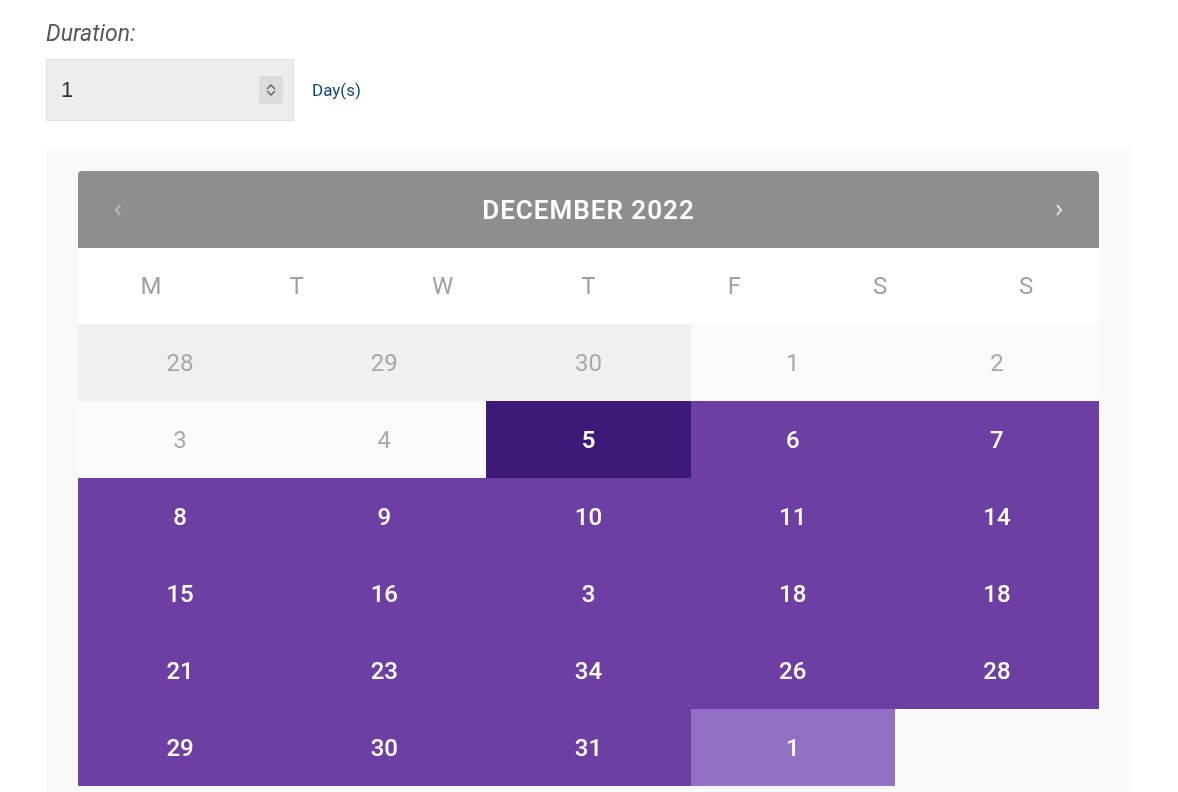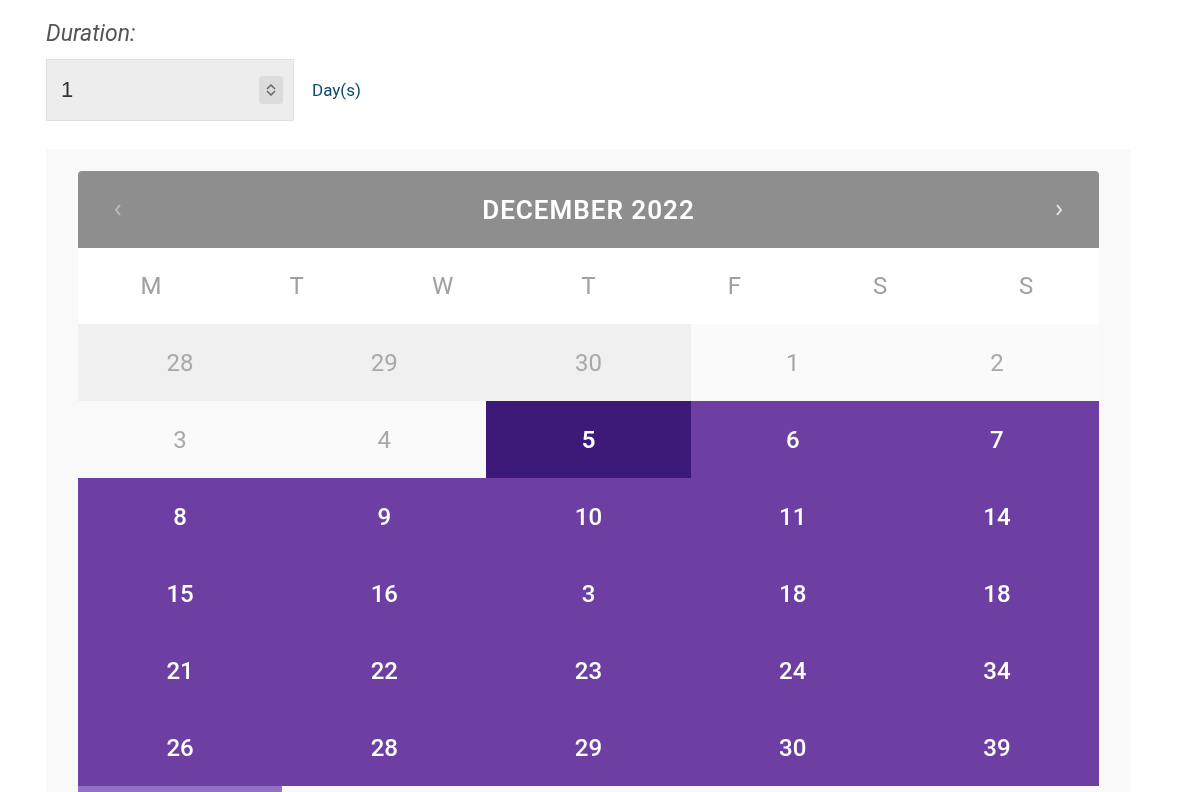--- a/index.html
+++ b/index.html
@@ -215,26 +215,24 @@
       <div class="day-cell in-range">9</div>
       <div class="day-cell in-range">10</div>
       <div class="day-cell in-range">11</div>
       <div class="day-cell in-range">14</div>
       <div class="day-cell in-range">15</div>
       <div class="day-cell in-range">16</div>
       <div class="day-cell in-range">3</div>
       <div class="day-cell in-range">18</div>
       <div class="day-cell in-range">18</div>
       <div class="day-cell in-range">21</div>
-      <div class="day-cell in-range">22</div>
       <div class="day-cell in-range">23</div>
-      <div class="day-cell in-range">24</div>
       <div class="day-cell in-range">34</div>
       <div class="day-cell in-range">26</div>
       <div class="day-cell in-range">28</div>
       <div class="day-cell in-range">29</div>
       <div class="day-cell in-range">30</div>
-      <div class="day-cell in-range">39</div>
+      <div class="day-cell in-range">31</div>
       <div class="day-cell range-end-next">1</div>
     </div>
 
   <div class="spacer-bottom"></div>
 </div>
 
 </body></html>

